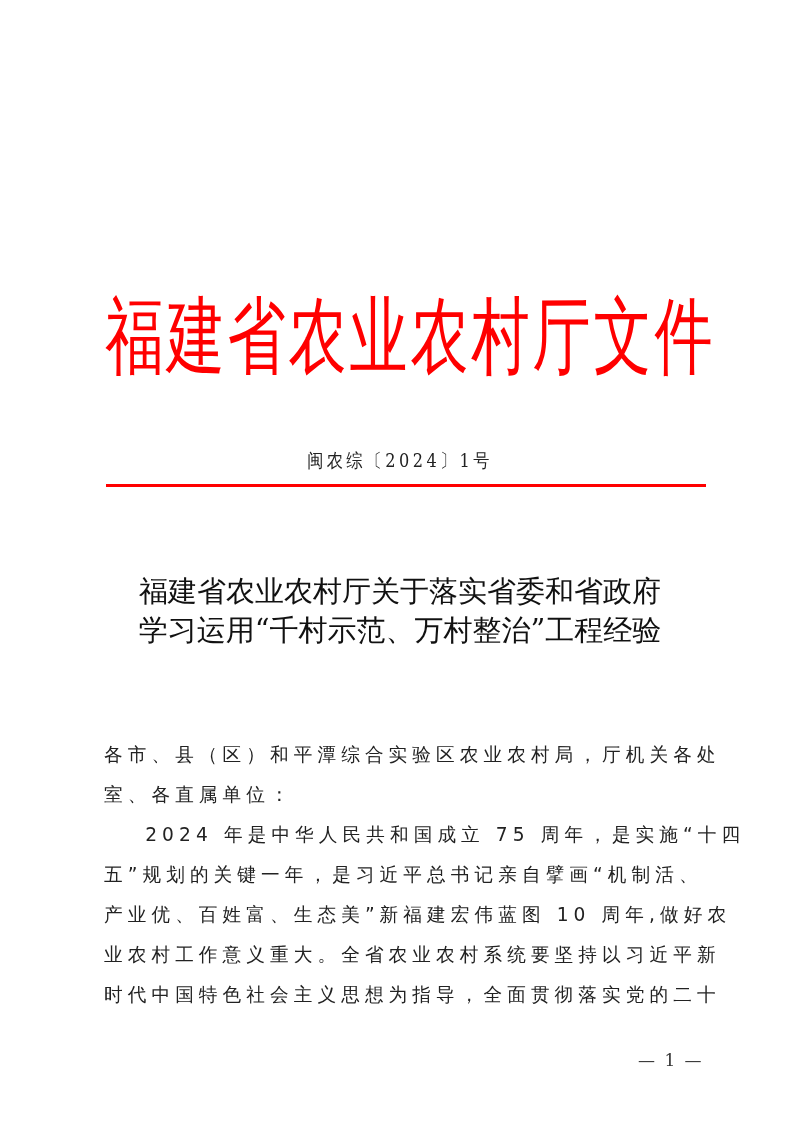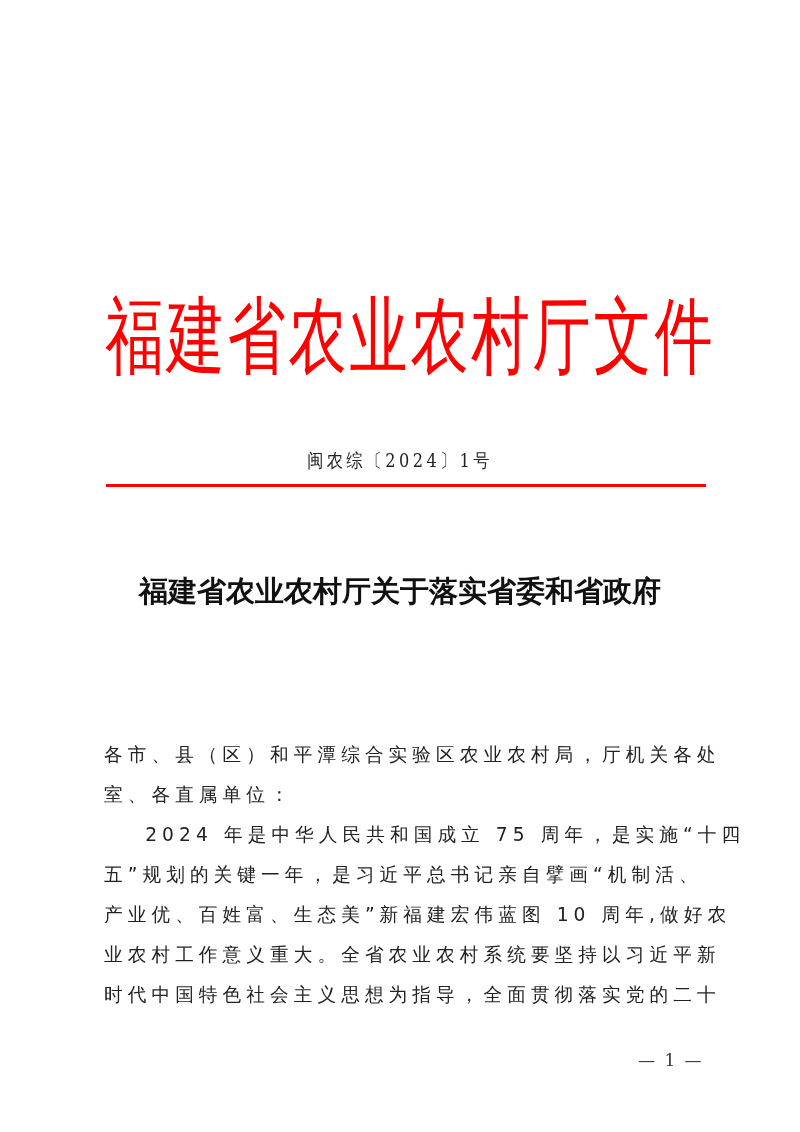--- a/index.html
+++ b/index.html
@@ -64,21 +64,21 @@
       height: 3px;
       background: #ff0000;
     }
     .title {
       position: absolute;
       left: 90px;
       width: 620px;
       top: 572px;
       text-align: center;
       font-family: "DejaVu Serif", serif;
-      font-weight: bold;
+      font-weight: normal;
       font-size: 29px;
       line-height: 39px;
       color: #111;
     }
     .title div {
       white-space: nowrap;
     }
     .body-text {
       position: absolute;
       left: 104px;
@@ -124,20 +124,21 @@
     <span>文</span>
     <span>件</span>
   </div>
 
   <div class="doc-number">闽农综〔2024〕1号</div>
 
   <div class="red-rule"></div>
 
   <div class="title">
     <div>福建省农业农村厅关于落实省委和省政府</div>
+    <div>学习运用“千村示范、万村整治”工程经验</div>
   </div>
 
   <div class="body-text">
     <div class="line">各市、县（区）和平潭综合实验区农业农村局，厅机关各处</div>
     <div class="line">室、各直属单位：</div>
     <div class="line indent">2024 年是中华人民共和国成立 75 周年，是实施“十四</div>
     <div class="line">五”规划的关键一年，是习近平总书记亲自擘画“机制活、</div>
     <div class="line">产业优、百姓富、生态美”新福建宏伟蓝图 10 周年,做好农</div>
     <div class="line">业农村工作意义重大。全省农业农村系统要坚持以习近平新</div>
     <div class="line">时代中国特色社会主义思想为指导，全面贯彻落实党的二十</div>

